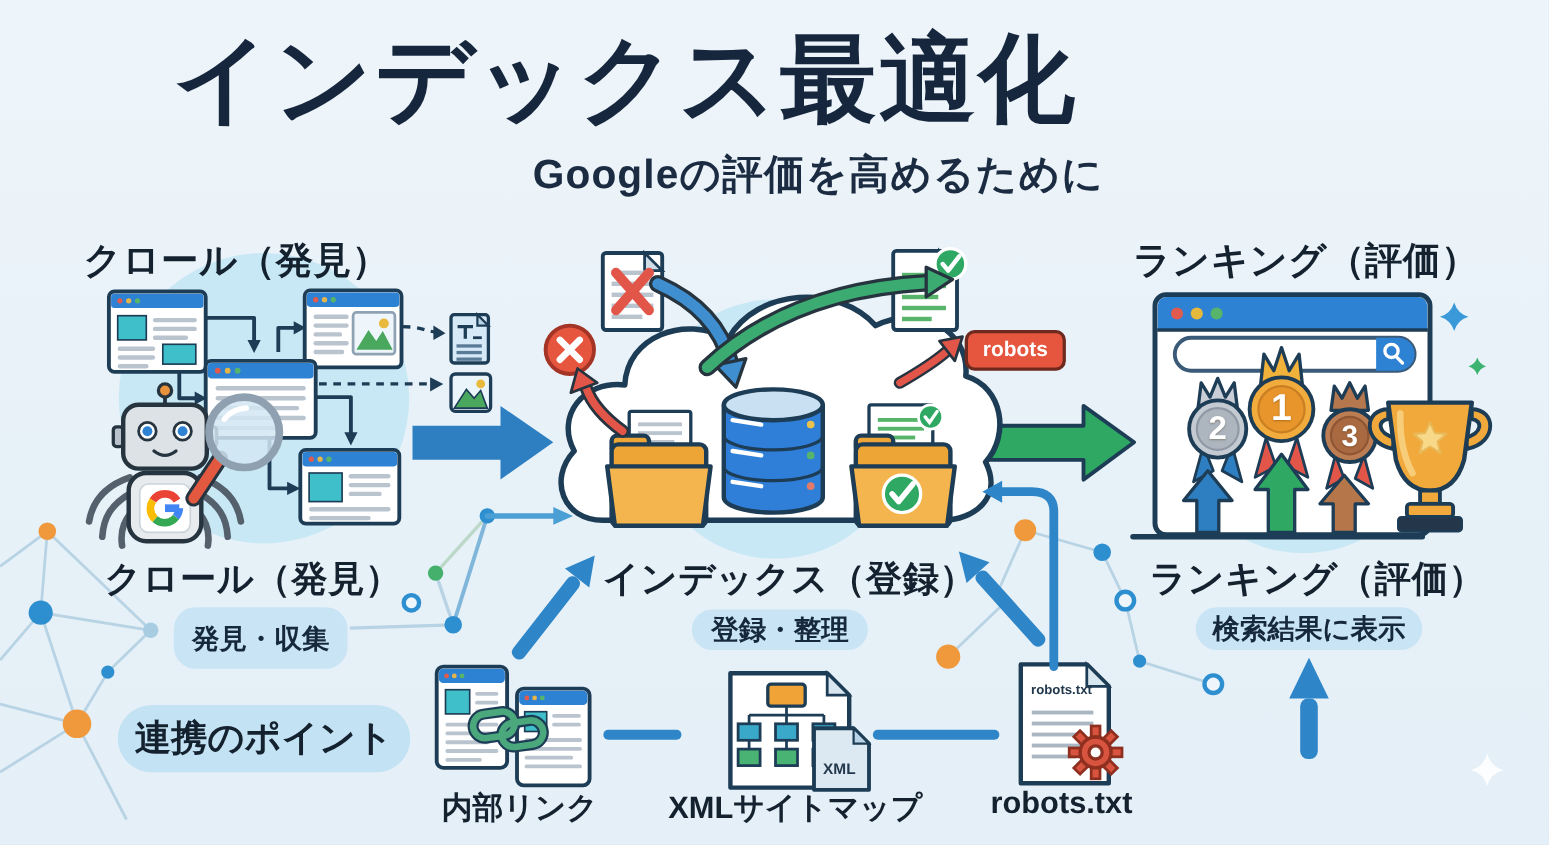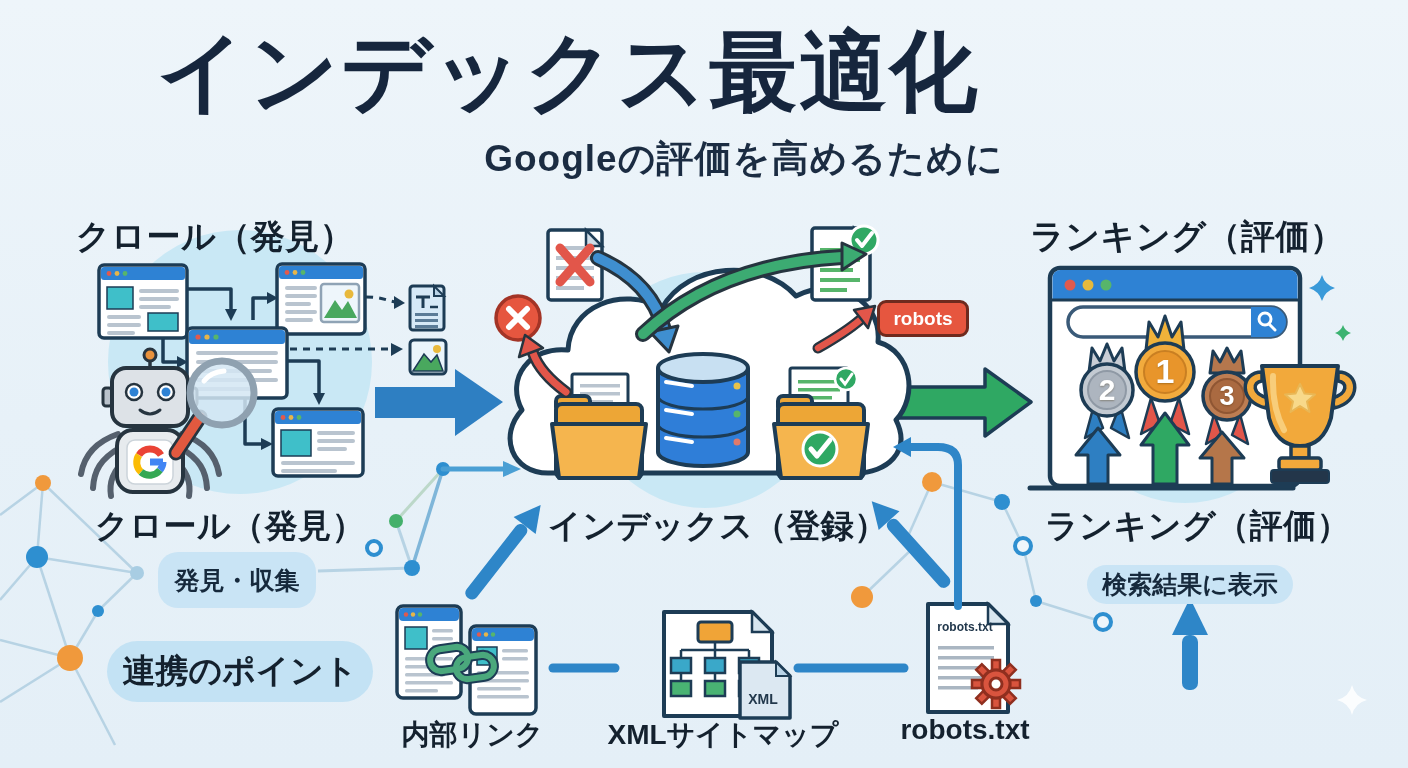--- a/index.html
+++ b/index.html
@@ -505,21 +505,22 @@
   <div class="abs subtitle">Googleの評価を高めるために</div>
 
   <div class="abs heading" style="left:75px;top:214px;width:280px;font-size:34px;">クロール（発見）</div>
   <div class="abs heading" style="left:1030px;top:214px;width:300px;font-size:34px;">ランキング（評価）</div>
 
   <div class="abs heading" style="left:95px;top:504px;width:260px;">クロール（発見）</div>
   <div class="abs heading" style="left:548px;top:504px;width:324px;">インデックス（登録）</div>
   <div class="abs heading" style="left:1045px;top:504px;width:290px;">ランキング（評価）</div>
 
   <div class="abs badge" style="left:158px;top:552px;width:158px;height:56px;">発見・収集</div>
-  <div class="abs badge" style="left:1087px;top:552px;width:206px;height:39px;margin-top:13px;">検索結果に表示</div>
+  <div class="abs badge" style="left:629px;top:554px;width:160px;height:37px;">登録・整理</div>
+  <div class="abs badge" style="left:1087px;top:552px;width:206px;height:39px;">検索結果に表示</div>
 
   <div class="abs noindex" style="left:877px;top:300px;width:86px;height:31px;">robots</div>
 
   <div class="abs bigpill" style="left:107px;top:641px;width:266px;height:61px;">連携のポイント</div>
 
   <div class="abs caption-label" style="left:385px;top:716px;width:175px;">内部リンク</div>
   <div class="abs caption-label" style="left:603px;top:716px;width:240px;">XMLサイトマップ</div>
   <div class="abs caption-label" style="left:885px;top:714px;width:160px;">robots.txt</div>
 
   <div class="abs filetext" style="left:738px;top:691px;width:50px;font-size:14px;">XML</div>

